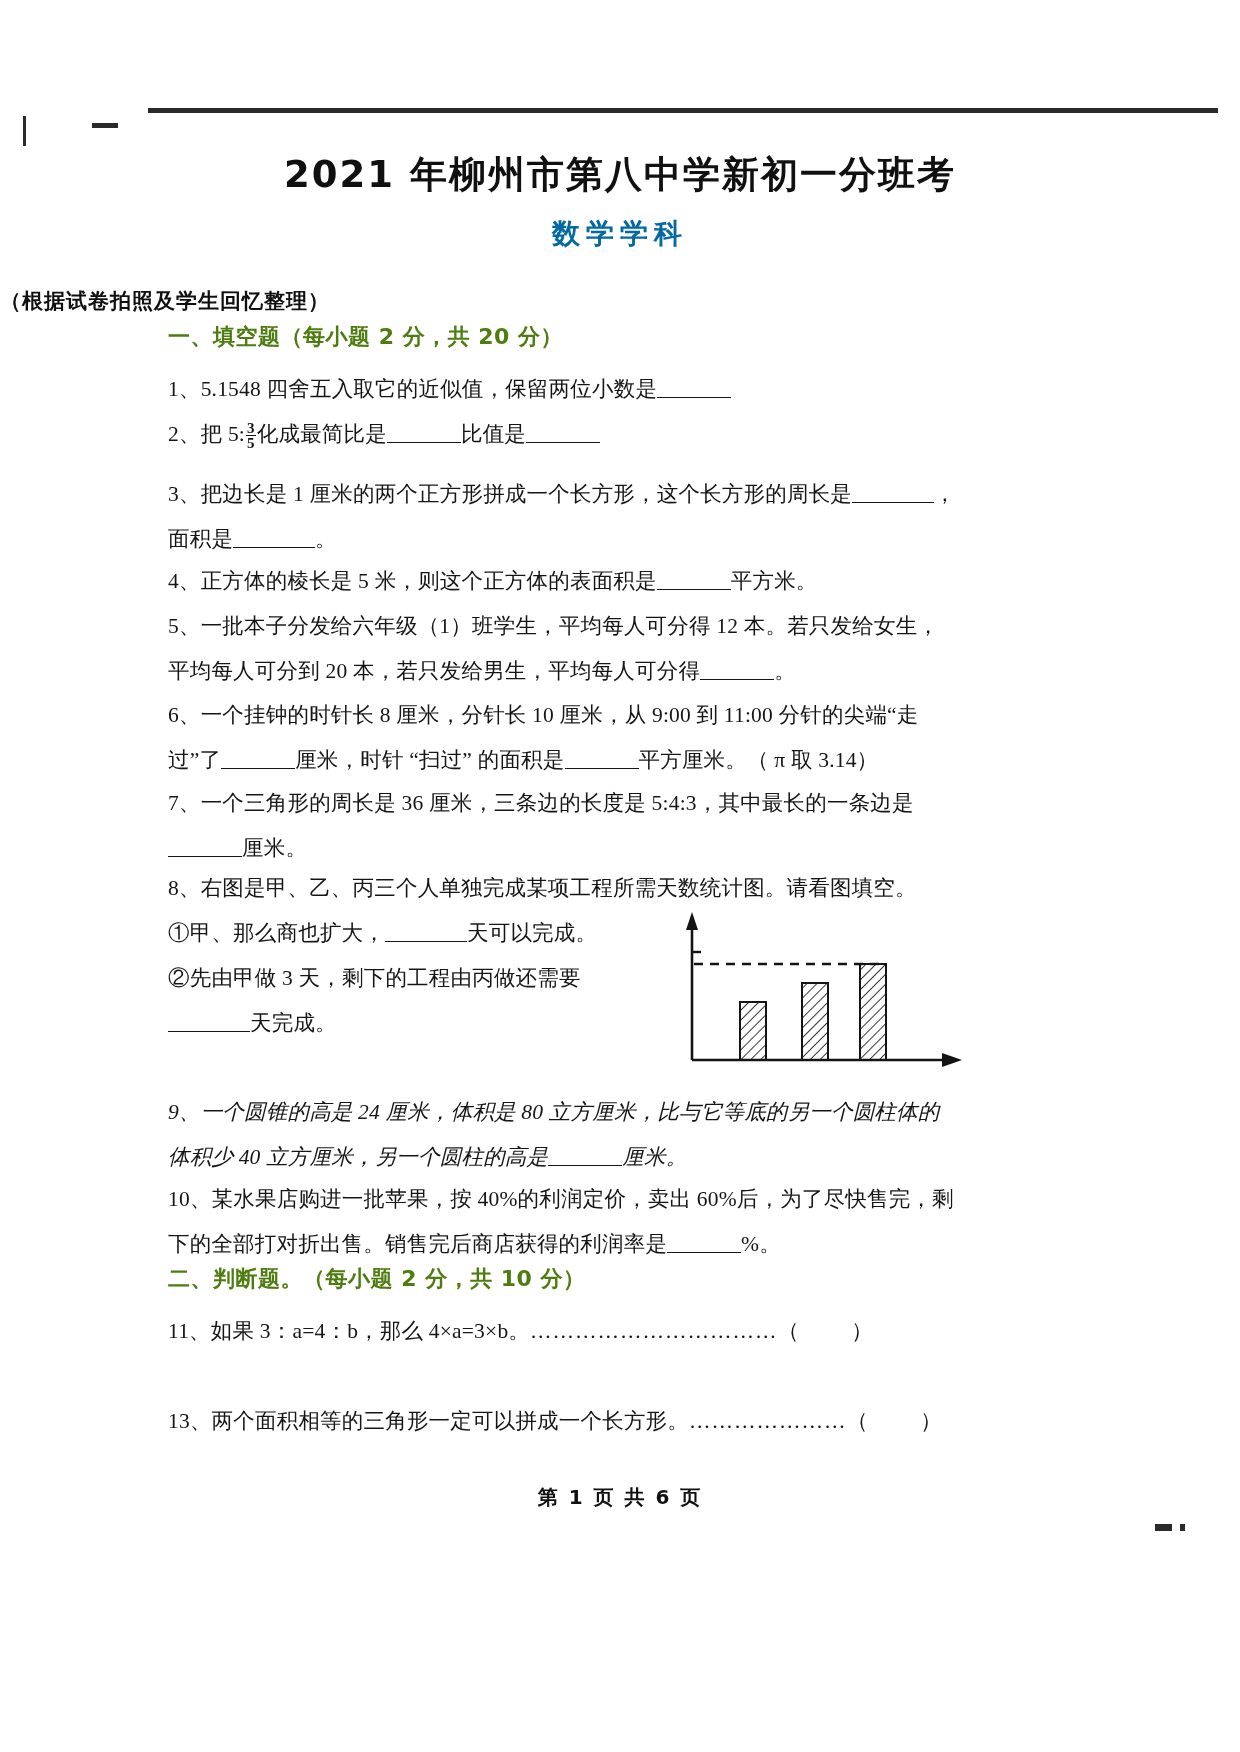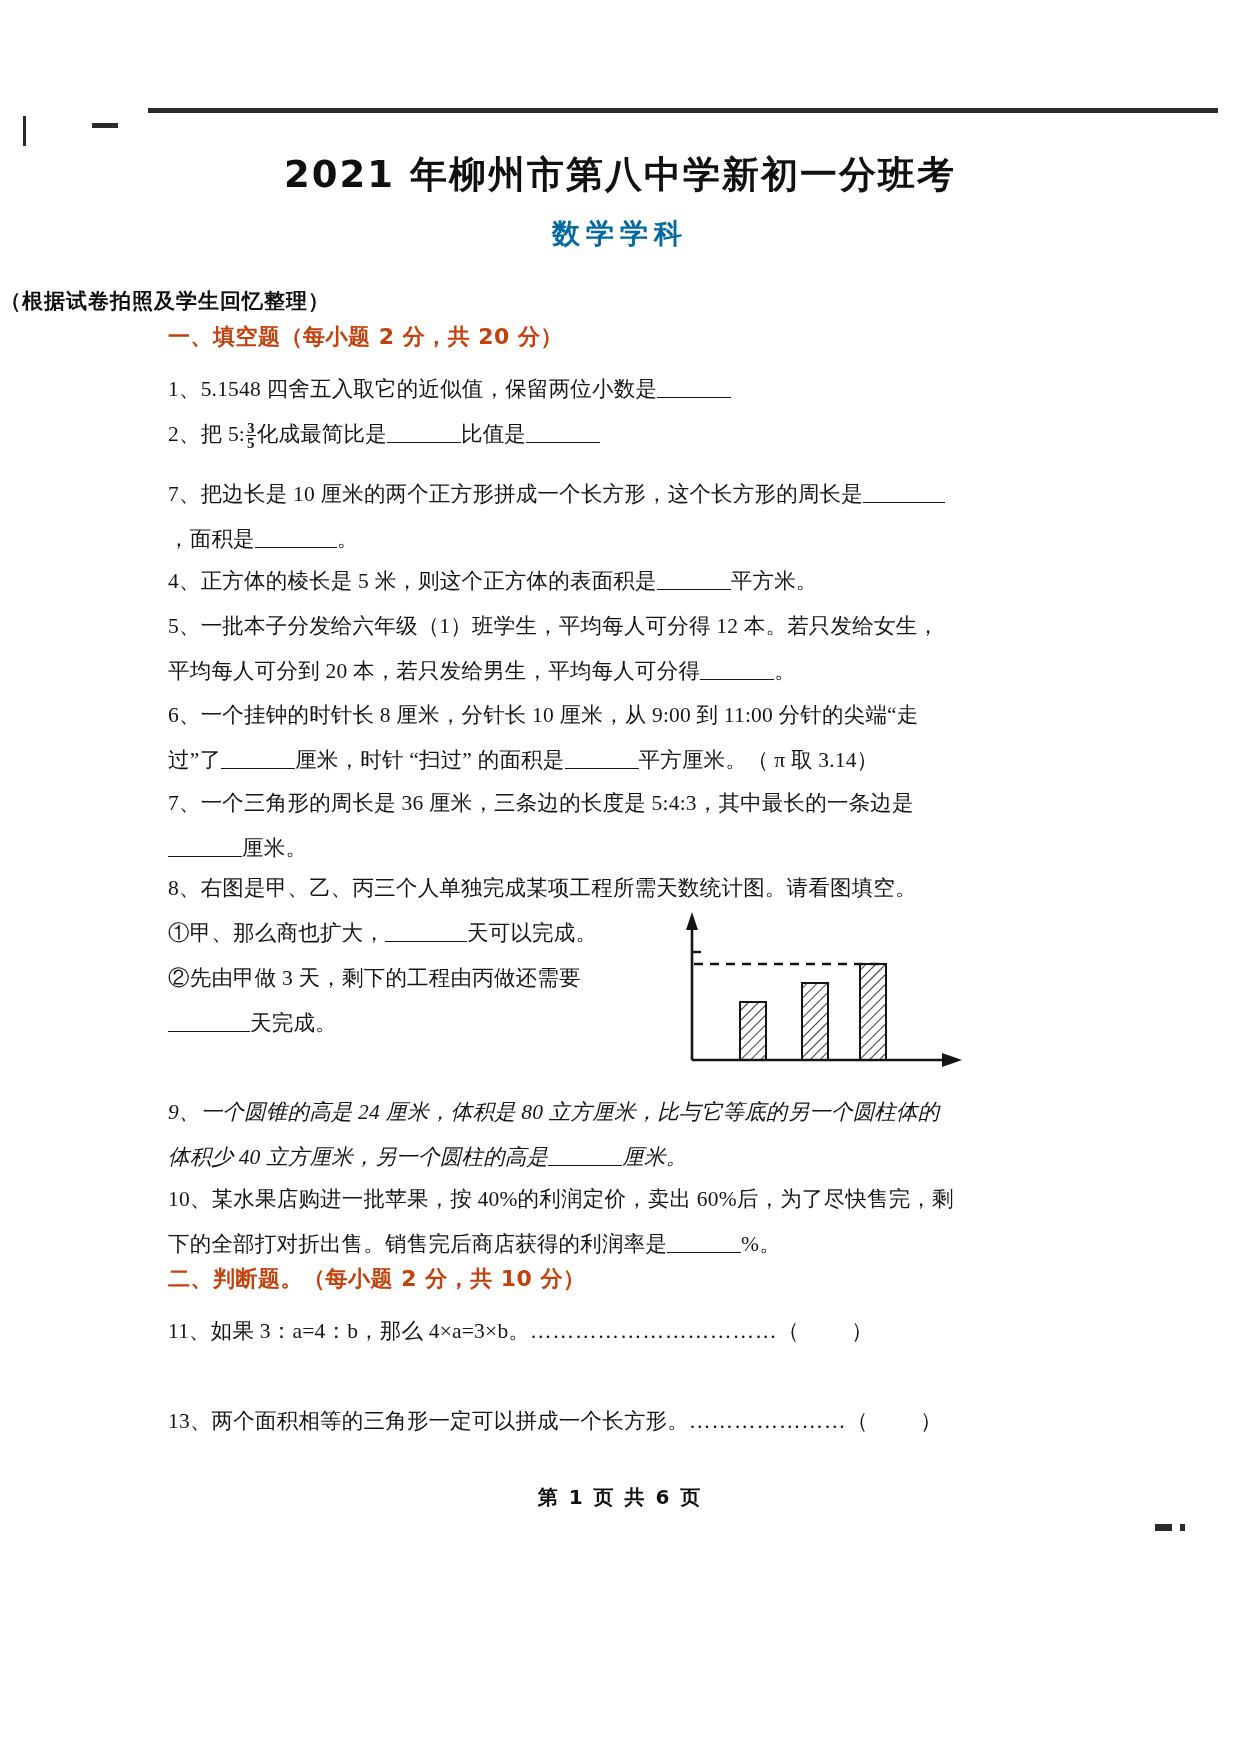--- a/index.html
+++ b/index.html
@@ -52,21 +52,21 @@
     color:#101010;
     margin-top:12px;
   }
 
   .section-head {
     position:absolute; left:168px;
     font-family:"DejaVu Sans", sans-serif;
     font-weight:bold;
     font-size:22px;
     letter-spacing:0.5px;
-    color:#c2410c;
+    color:#4d7c0f;
   }
   #sec-fill  { top:310px; }
   #sec-judge { top:1252px; }
 
   
   .q {
     position:absolute;
     left:168px;
     font-size:21.5px;
     line-height:45px;
@@ -138,21 +138,21 @@
 
   <div class="q w790" style="top:355px;">
     <span>1、5.1548 四舍五入取它的近似值，保留两位小数是</span><span class="blank"></span>
   </div>
 
   <div class="q w790" style="top:400px;">
     <span>2、把 5:</span><span class="frac"><span class="num">3</span><span class="den">5</span></span><span>化成最简比是</span><span class="blank"></span><span>比值是</span><span class="blank"></span>
   </div>
 
   <div class="q w790" style="top:460px;">
-    <span>7、把边长是 10 厘米的两个正方形拼成一个长方形，这个长方形的周长是</span><span class="blank long"></span><span>，面积是</span><span class="blank long"></span><span>。</span>
+    <span>3、把边长是 1 厘米的两个正方形拼成一个长方形，这个长方形的周长是</span><span class="blank long"></span><span>，面积是</span><span class="blank long"></span><span>。</span>
   </div>
 
   <div class="q w790" style="top:547px;">
     <span>4、正方体的棱长是 5 米，则这个正方体的表面积是</span><span class="blank"></span><span>平方米。</span>
   </div>
 
   <div class="q w790" style="top:592px;">
     <span>5、一批本子分发给六年级（1）班学生，平均每人可分得 12 本。若只发给女生，平均每人可分到 20 本，若只发给男生，平均每人可分得</span><span class="blank"></span><span>。</span>
   </div>
 

